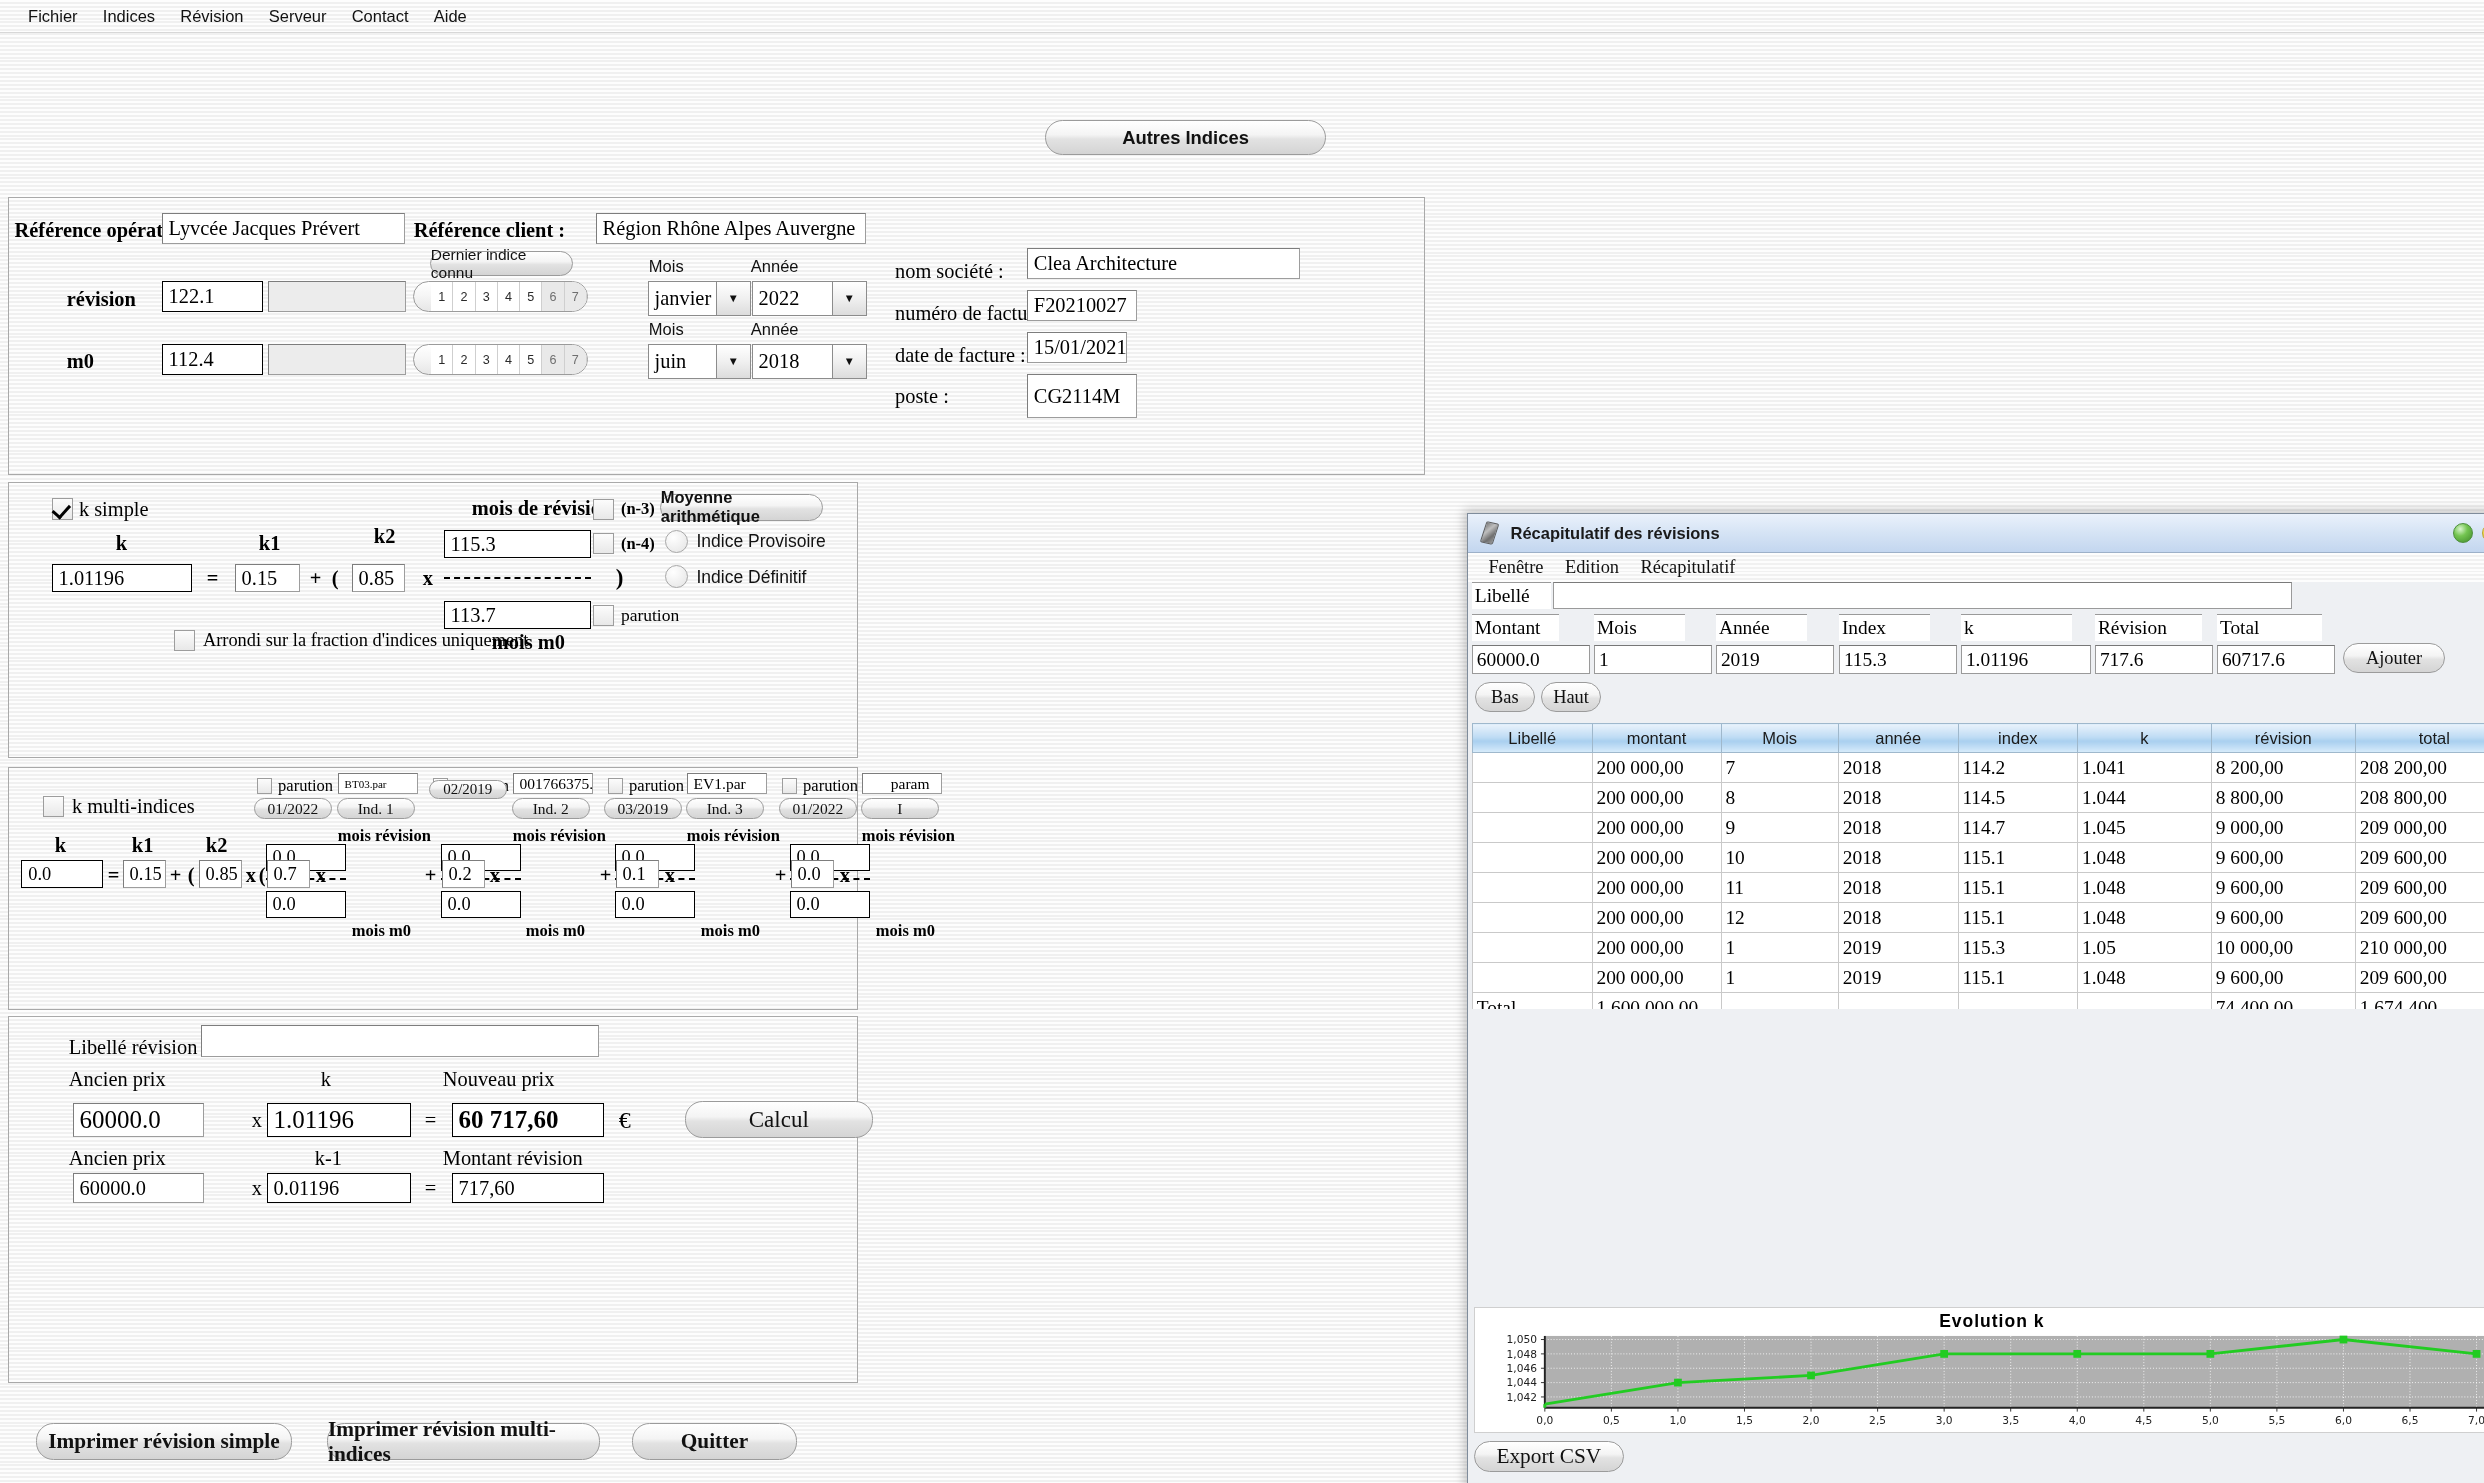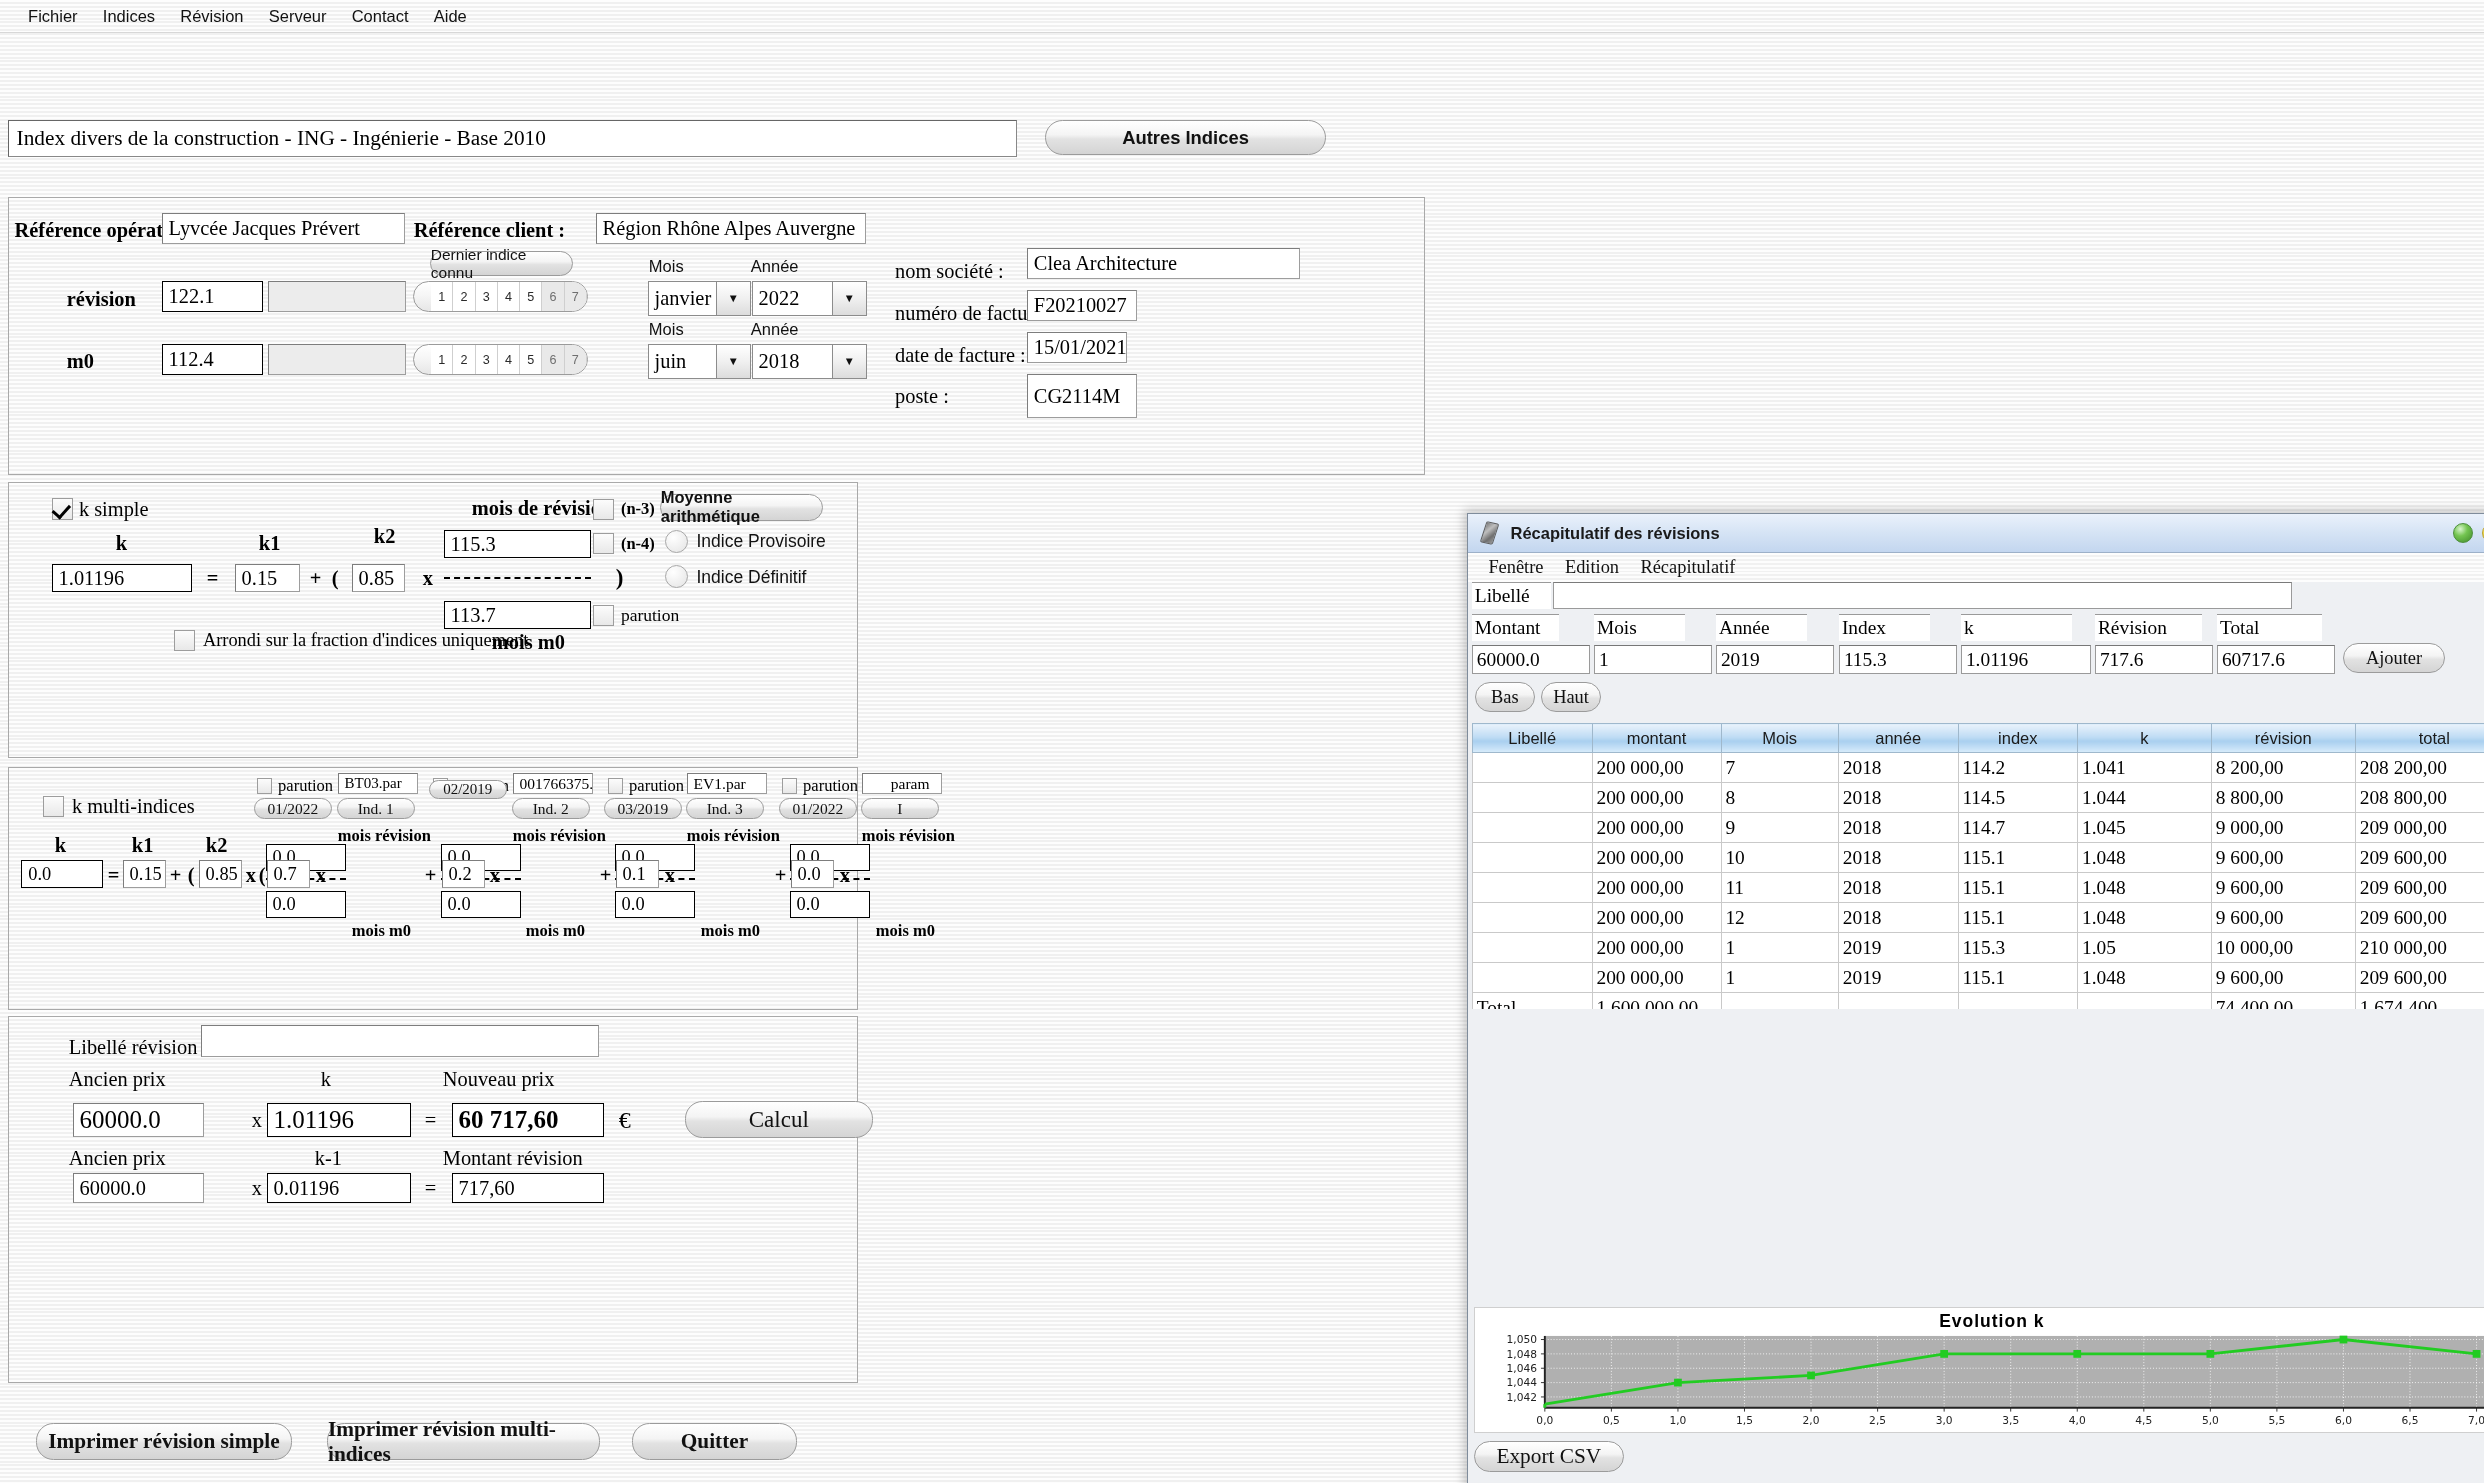--- a/index.html
+++ b/index.html
@@ -271,21 +271,20 @@
 
   <div class="menubar">
     <span class="mi">Fichier</span>
     <span class="mi">Indices</span>
     <span class="mi">Révision</span>
     <span class="mi">Serveur</span>
     <span class="mi">Contact</span>
     <span class="mi">Aide</span>
   </div>
 
-  <div class="banner-field" style="position:absolute;left:7.8px;top:120px;">Index divers de la construction - ING - Ingénierie - Base 2010</div>
   <div class="btn" id="autres-indices">Autres Indices</div>
 
   <div class="panel" style="left:7.8px; top:197px; width:1417px; height:278px;">
     <span class="lbl-b" style="position:absolute;left:5.8px;top:21.3px;">Référence opération :</span>
     <div class="tf" style="position:absolute;left:153px;top:14.6px;width:243px;height:31px;">Lyvcée Jacques Prévert</div>
     <span class="lbl-b" style="position:absolute;left:405px;top:21.3px;">Référence client :</span>
     <div class="tf" style="position:absolute;left:587px;top:14.6px;width:270px;height:31px;">Région Rhône Alpes Auvergne</div>
 
     <div class="btn" style="position:absolute;left:421px;top:53px;width:143px;height:25px;font-size:15.5px;font-family:'Liberation Sans',sans-serif;">Dernier indice connu</div>
 
@@ -429,21 +428,21 @@
     <span class="lbl-b" style="position:absolute;left:179px;top:96px;">(</span>
     <div class="tf" style="position:absolute;left:190px;top:92px;width:43px;height:28px;font-size:18.4px;">0.85</div>
     <span class="lbl-b" style="position:absolute;left:237px;top:96px;">x</span>
     <span class="lbl-b" style="position:absolute;left:250px;top:96px;">(</span>
 
     <div>
       <div style="position:absolute;left:248px;top:7.8px;display:flex;align-items:center;gap:5.8px;">
         <span class="cb" style="width:15.5px;height:15.5px;"></span>
         <span class="lbl" style="font-size:16.5px;">parution</span>
       </div>
-      <div class="tf" style="position:absolute;left:329px;top:4.9px;width:80px;height:21.3px;font-size:15px;">BT03.par</div>
+      <div class="tf" style="position:absolute;left:329px;top:4.9px;width:80px;height:21.3px;font-size:11px;">BT03.par</div>
       <div class="btn serif" style="position:absolute;left:245px;top:30px;width:78px;height:21.3px;font-size:15.5px;">01/2022</div>
       <div class="btn serif" style="position:absolute;left:328px;top:30px;width:78px;height:21.3px;font-size:15.5px;">Ind. 1</div>
       <span class="lbl-small-b" style="position:absolute;left:329px;top:58px;">mois révision</span>
       <div class="tf strong" style="position:absolute;left:257px;top:76px;width:80px;height:27px;font-size:18.4px;">0.0</div>
       <div class="dashline" style="position:absolute;left:257px;top:110px;width:80px;"></div>
       <div class="tf strong" style="position:absolute;left:257px;top:123px;width:80px;height:27px;font-size:18.4px;">0.0</div>
       <span class="lbl-small-b" style="position:absolute;left:343px;top:153px;">mois m0</span>
 
     </div>
     <div class="tf" style="position:absolute;left:258px;top:92px;width:43px;height:28px;font-size:18.4px;">0.7</div>

